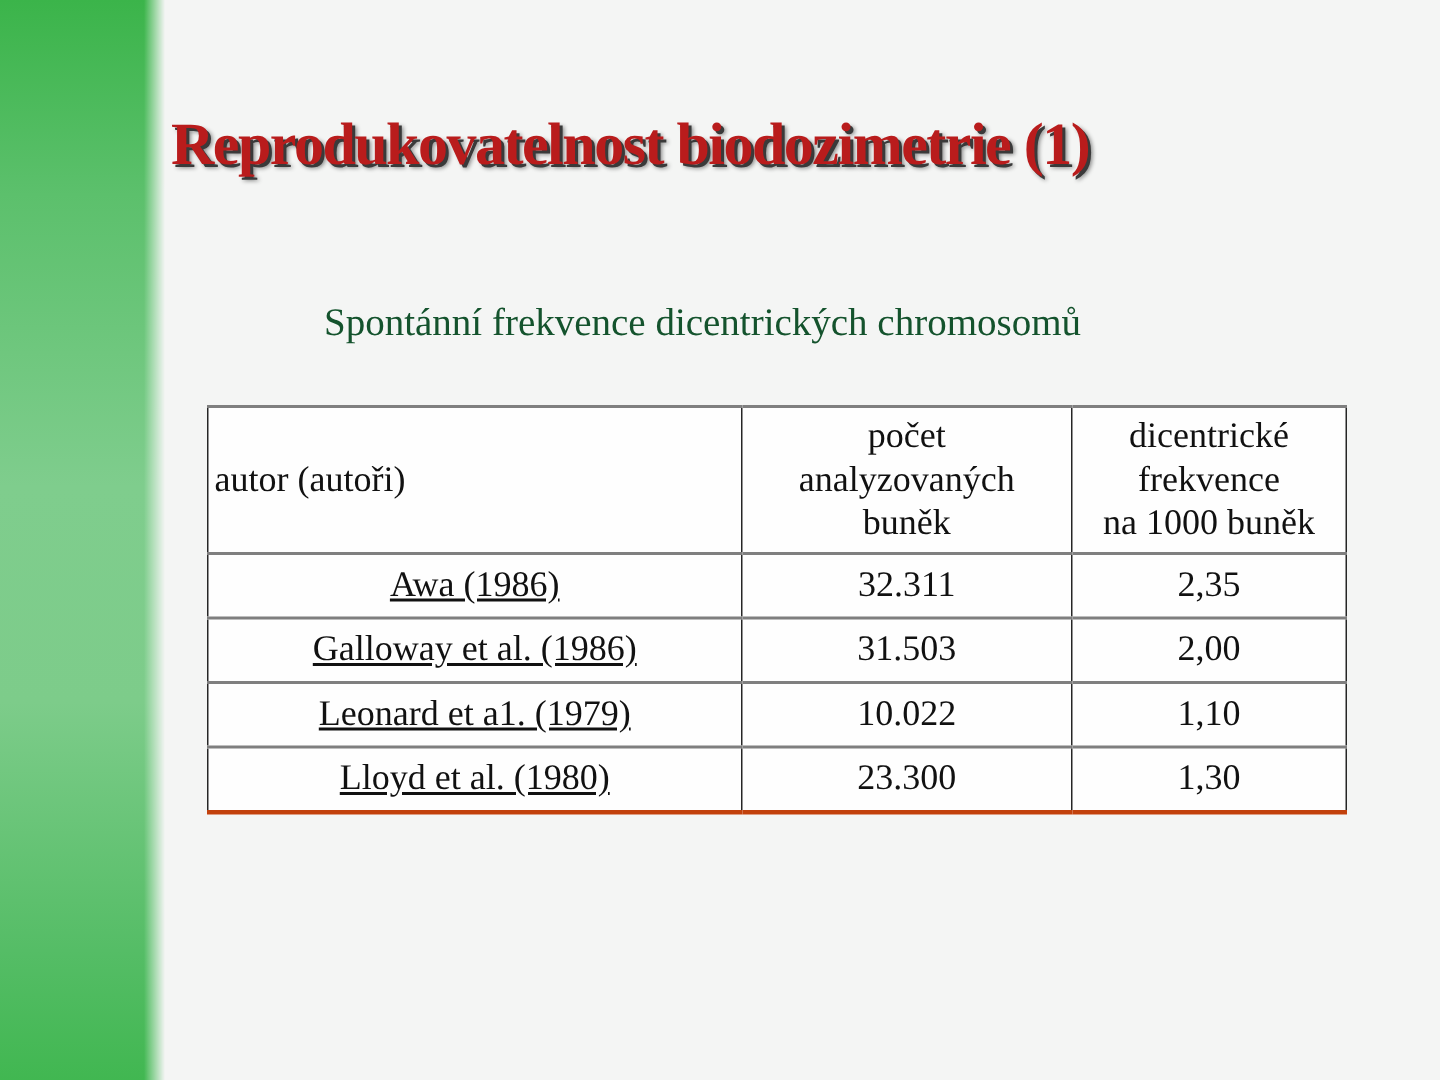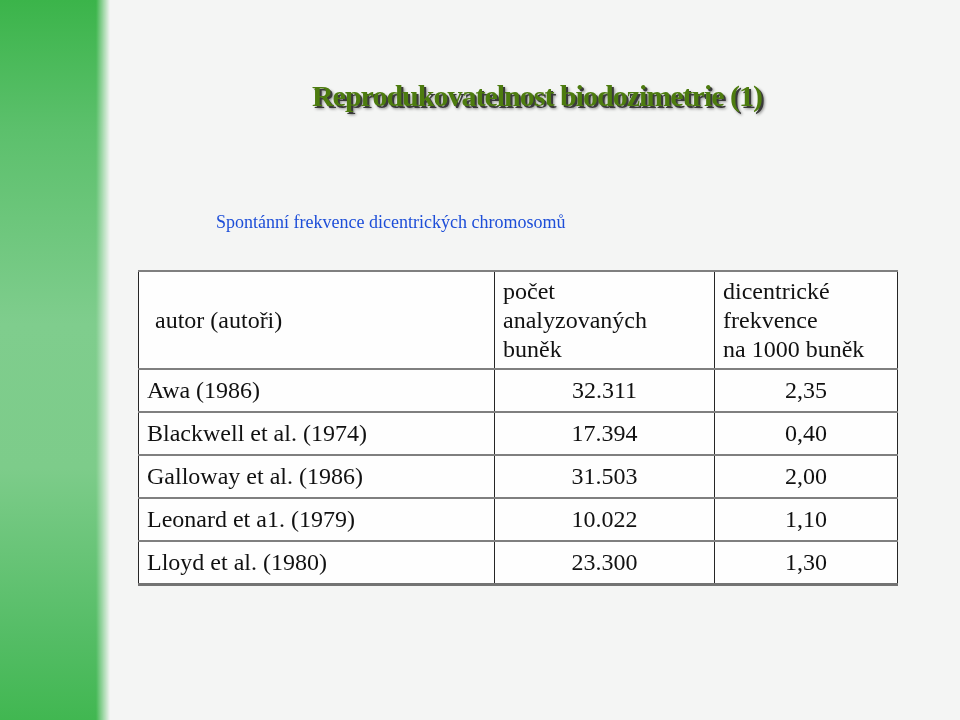--- a/index.html
+++ b/index.html
@@ -33,35 +33,34 @@
       #55bd66 88%,
       #41b751 100%);
     -webkit-mask-image: linear-gradient(90deg, #000 0, #000 96px, rgba(0,0,0,0) 110px);
             mask-image: linear-gradient(90deg, #000 0, #000 96px, rgba(0,0,0,0) 110px);
   }
   .title {
     position: absolute;
     left: 114px;
     top: 64px;
     width: 846px;
-    font-size: 30px;
+    font-size: 40px;
     font-weight: bold;
     letter-spacing: -1px;
     line-height: 64px;
-    color: #4d7c0f;
+    color: #b91c1c;
     text-shadow: 2px 2px 0 #3a3a3a, 3px 3px 3px rgba(0,0,0,0.45);
     white-space: nowrap;
-    text-align: center;
   }
   .subtitle {
     position: absolute;
     left: 216px;
-    top: 212px;
-    font-size: 18px;
-    color: #1d4ed8;
+    top: 200px;
+    font-size: 26px;
+    color: #14532d;
     white-space: nowrap;
   }
   .table-wrap {
     position: absolute;
     left: 138px;
     top: 270px;
   }
   table.data {
     border-collapse: collapse;
     table-layout: fixed;
@@ -76,36 +75,37 @@
   table.data th, table.data td {
     border-top: 2px solid #7f7f7f;
     border-bottom: 2px solid #7f7f7f;
     border-left: 1px solid #262626;
     border-right: 1px solid #262626;
     font-weight: normal;
     padding: 0 8px;
     vertical-align: middle;
     overflow: hidden;
   }
-  table.data tr:last-child td { border-bottom: 3px solid #737373; }
+  table.data tr:last-child td { border-bottom: 3px solid #c2410c; }
   table.data thead th {
     height: 96px;
     line-height: 29px;
-    text-align: left;
+    text-align: center;
     white-space: pre-line;
   }
   table.data thead th.h-author {
     text-align: left;
-    padding-left: 16px;
+    padding-left: 4px;
   }
   table.data tbody td { height: 41px; }
   td.c-author {
-    text-align: left;
+    text-align: center;
     padding-left: 10px;
     white-space: nowrap;
+    text-decoration: underline;
   }
   td.c-num {
     text-align: center;
   }
 </style>
 </head>
 <body>
 
 <div class="slide">
 
@@ -135,25 +135,20 @@
       </thead>
       <tbody id="table-body">
   <tr>
     <td class="c-author">Awa (1986)</td>
     <td class="c-num">32.311</td>
     <td class="c-num">2,35</td>
   </tr>
 
 
 
-  <tr>
-    <td class="c-author">Blackwell et al. (1974)</td>
-    <td class="c-num">17.394</td>
-    <td class="c-num">0,40</td>
-  </tr>
 
   <tr>
     <td class="c-author">Galloway et al. (1986)</td>
     <td class="c-num">31.503</td>
     <td class="c-num">2,00</td>
   </tr>
 
   <tr>
     <td class="c-author">Leonard et a1. (1979)</td>
     <td class="c-num">10.022</td>

